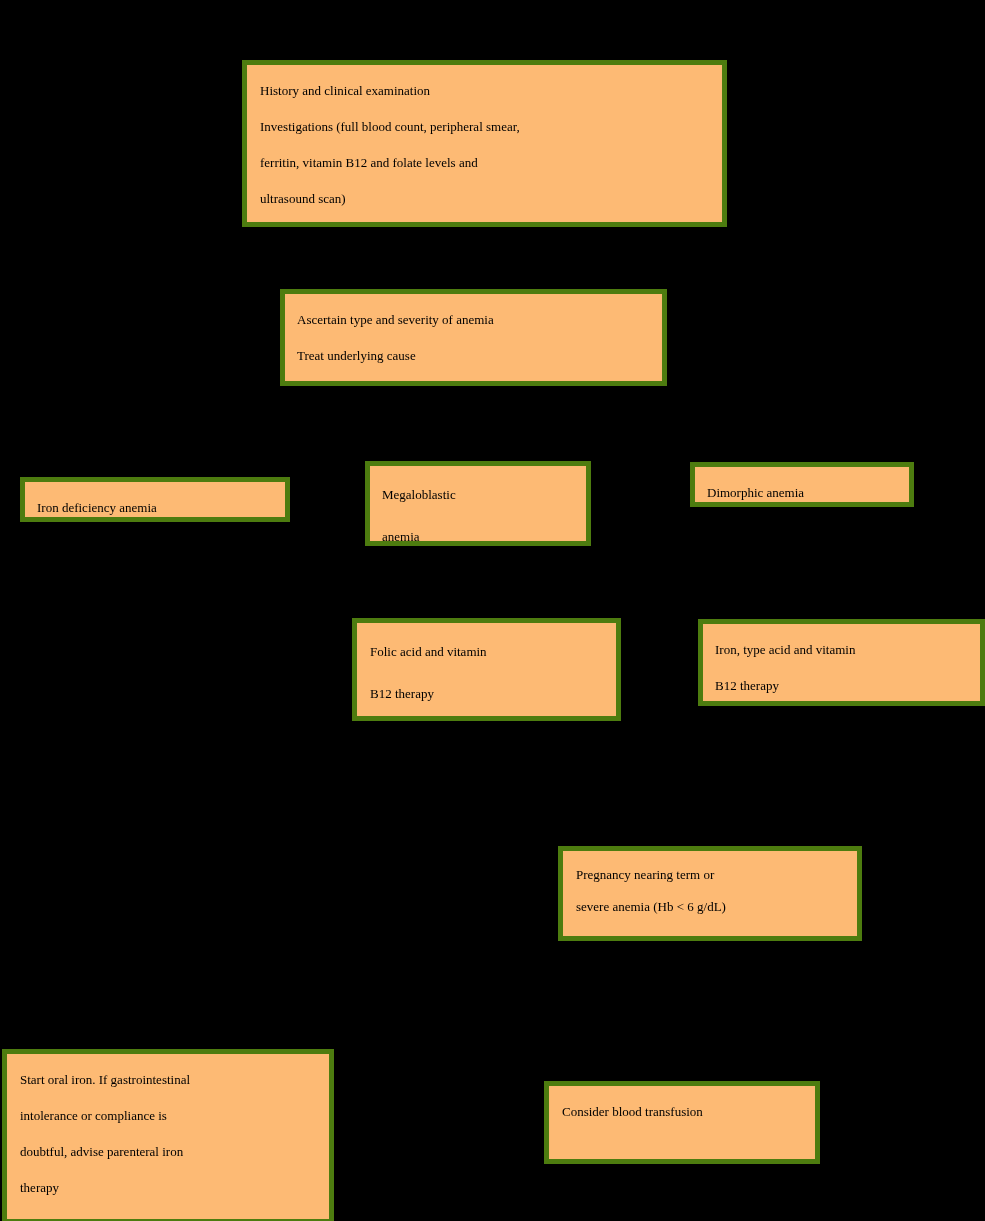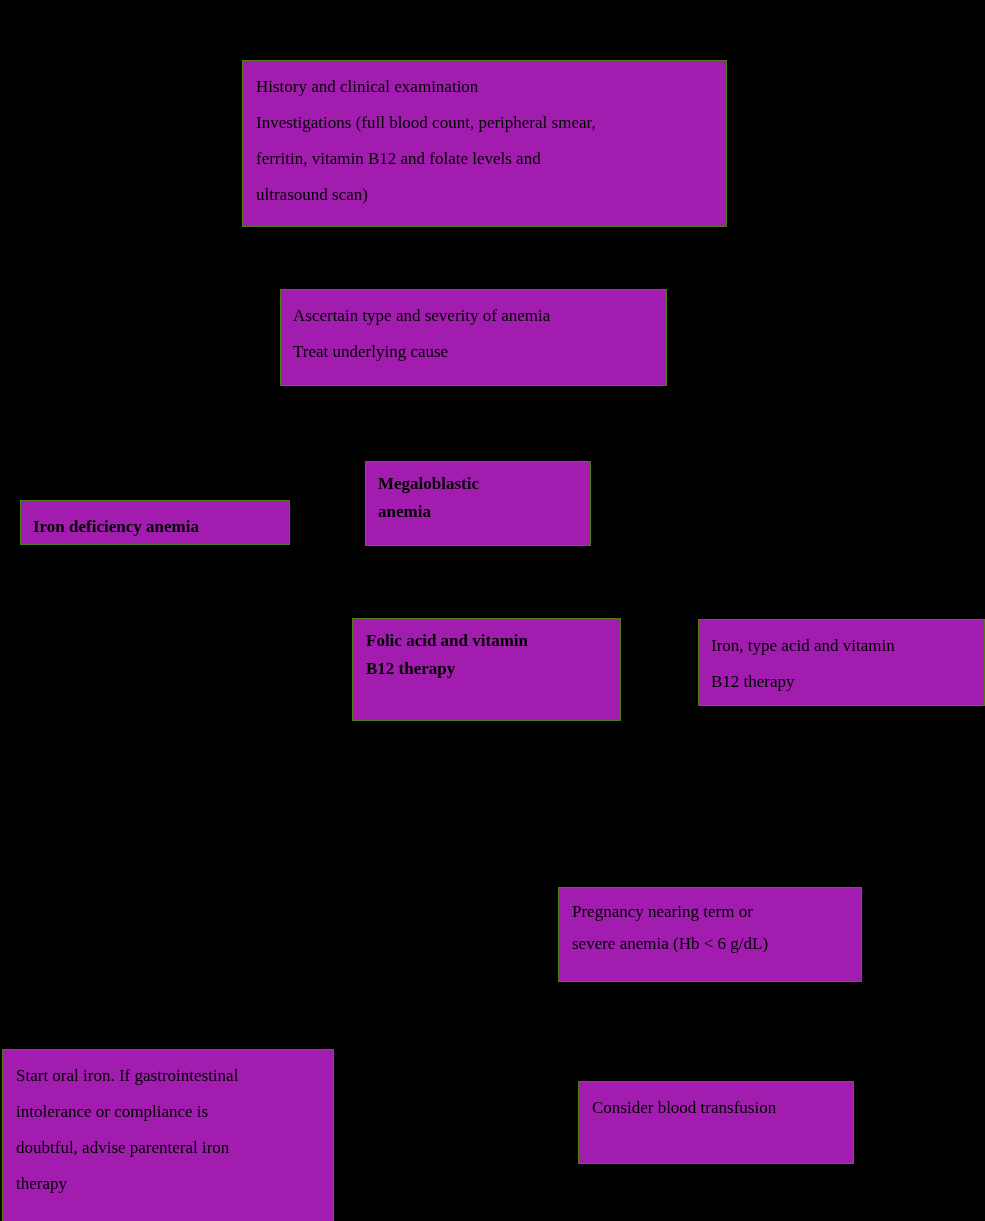--- a/index.html
+++ b/index.html
@@ -11,50 +11,50 @@
   #canvas {
     position: relative;
     width: 985px;
     height: 1221px;
     background: #000000;
     overflow: hidden;
     font-family: "Liberation Serif", "DejaVu Serif", serif;
   }
   .node {
     position: absolute;
-    background: #a21caf;
+    background: #fdba74;
     color: #000000;
-    border: 1px solid #4d7c0f;
+    border: 5px solid #4d7c0f;
     box-sizing: border-box;
-    font-size: 17px;
+    font-size: 13px;
     line-height: 36px;
     overflow: hidden;
   }
   .node .txt {
     display: block;
     white-space: pre-line;
   }
   .pad-left  { padding: 8px 10px 8px 13px; text-align: left; }
   .pad-center{ padding: 8px 12px 8px 12px; text-align: left; }
   .lh-tight  { line-height: 32px; }
-  .lh-wide   { line-height: 28px; font-weight: bold; }
+  .lh-wide   { line-height: 42px; }
 
   
   #n-history      { left: 242px; top: 60px;   width: 485px; height: 167px; }
   #n-ascertain    { left: 280px; top: 289px;  width: 387px; height: 97px;  }
-  #n-iron-def     { left: 20px;  top: 500px;  width: 270px; height: 45px; font-weight: bold;  }
+  #n-iron-def     { left: 20px;  top: 477px;  width: 270px; height: 45px;  }
   #n-megalo       { left: 365px; top: 461px;  width: 226px; height: 85px;  }
   #n-dimorphic    { left: 690px; top: 462px;  width: 224px; height: 45px;  }
   #n-determine    { left: 8px;   top: 617px;  width: 275px; height: 128px; }
   #n-folic        { left: 352px; top: 618px;  width: 269px; height: 103px; }
   #n-iron-folic   { left: 698px; top: 619px;  width: 287px; height: 87px;  }
   #n-preg-remote  { left: 28px;  top: 888px;  width: 277px; height: 95px;  }
-  #n-preg-near    { left: 558px; top: 887px;  width: 304px; height: 95px;  }
+  #n-preg-near    { left: 558px; top: 846px;  width: 304px; height: 95px;  }
   #n-oral-iron    { left: 2px;   top: 1049px; width: 332px; height: 175px; }
-  #n-transfusion  { left: 578px; top: 1081px; width: 276px; height: 83px;  }
+  #n-transfusion  { left: 544px; top: 1081px; width: 276px; height: 83px;  }
 </style>
 </head>
 <body>
 
 <div id="canvas">
 
   <div class="node pad-left" id="n-history">
     <span class="txt">History and clinical examination
 Investigations (full blood count, peripheral smear,
 ferritin, vitamin B12 and folate levels and
@@ -68,20 +68,23 @@
 
   <div class="node pad-center" id="n-iron-def">
     <span class="txt">Iron deficiency anemia</span>
   </div>
 
   <div class="node pad-center lh-wide" id="n-megalo">
     <span class="txt">Megaloblastic
 anemia</span>
   </div>
 
+  <div class="node pad-center" id="n-dimorphic">
+    <span class="txt">Dimorphic anemia</span>
+  </div>
 
 
   <div class="node pad-left lh-wide" id="n-folic">
     <span class="txt">Folic acid and vitamin
 B12 therapy</span>
   </div>
 
   <div class="node pad-center" id="n-iron-folic">
     <span class="txt">Iron, type acid and vitamin
 B12 therapy</span>

